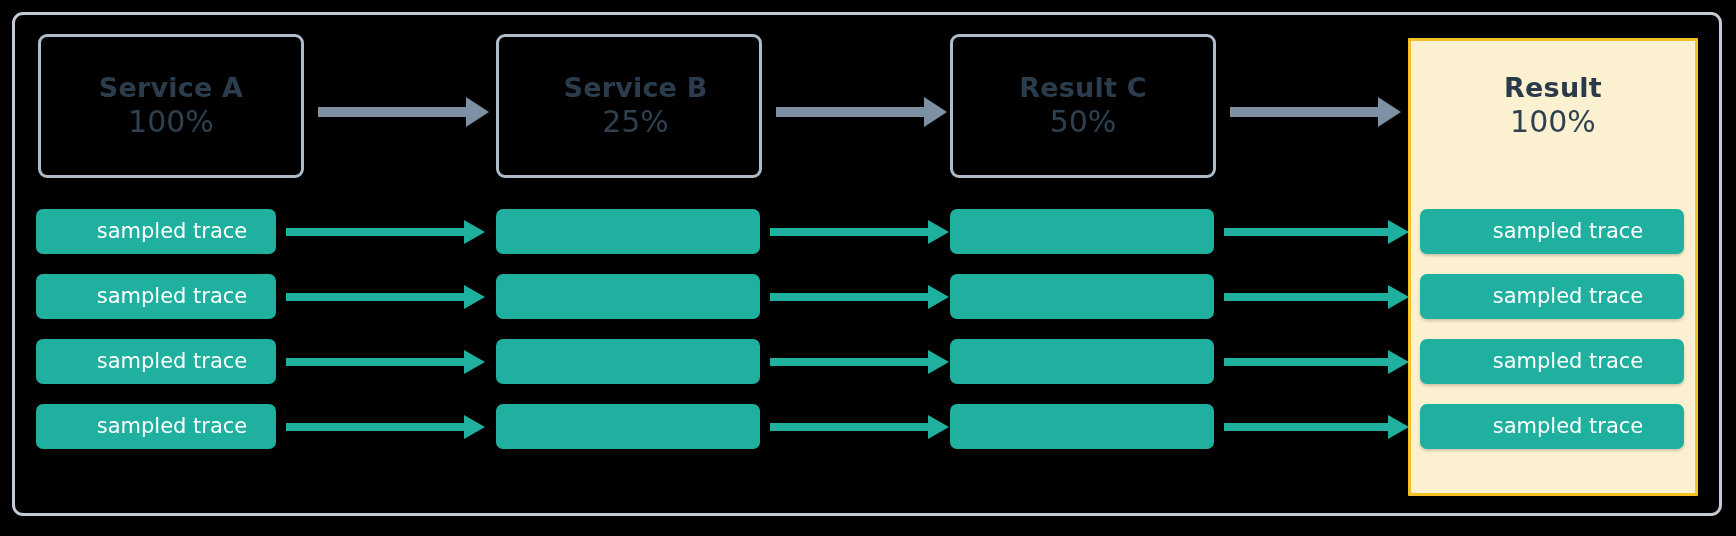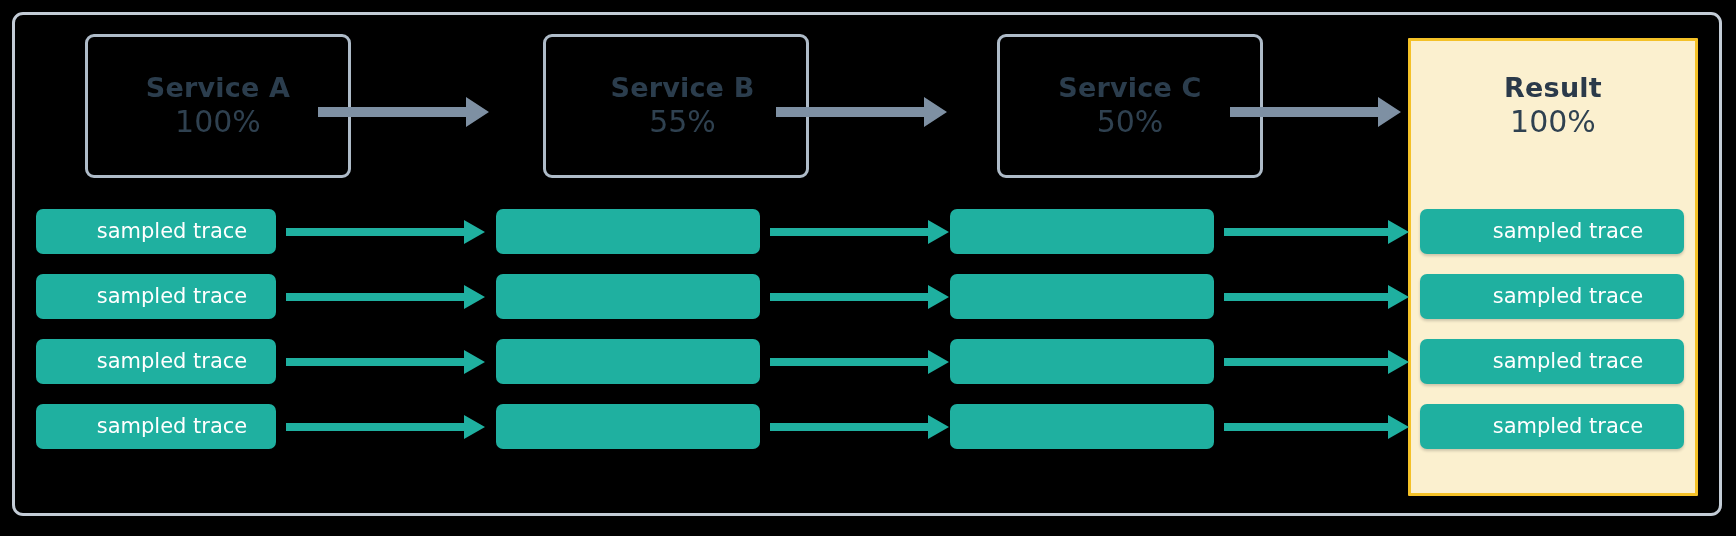--- a/index.html
+++ b/index.html
@@ -12,21 +12,20 @@
     position:absolute;left:12px;top:12px;width:1710px;height:504px;
     box-sizing:border-box;border:3px solid #c3ccd6;border-radius:11px;background:transparent;
   }
 
   
   .service-box{
     position:absolute;box-sizing:border-box;
     border:3px solid #aebbc8;border-radius:9px;background:transparent;
     display:flex;flex-direction:column;align-items:center;justify-content:center;
     gap:4px;
-    margin-left:47px;
   }
   .svc-title{
     font-size:27px;font-weight:bold;color:#2b3d4d;letter-spacing:.2px;line-height:1.05;
     font-family:"DejaVu Sans",sans-serif;
   }
   .svc-pct{
     font-size:30px;font-weight:400;color:#2f4150;line-height:1.05;
     font-family:"DejaVu Sans",sans-serif;
   }
 
@@ -65,25 +64,25 @@
 
   <div id="outer-frame"></div>
 
   <div class="service-box" style="left:38px;top:34px;width:266px;height:144px;">
     <div class="svc-title">Service A</div>
     <div class="svc-pct">100%</div>
   </div>
 
   <div class="service-box" style="left:496px;top:34px;width:266px;height:144px;padding-left:13px;">
     <div class="svc-title">Service B</div>
-    <div class="svc-pct">55%</div>
+    <div class="svc-pct">25%</div>
   </div>
 
   <div class="service-box" style="left:950px;top:34px;width:266px;height:144px;">
-    <div class="svc-title">Service C</div>
+    <div class="svc-title">Result C</div>
     <div class="svc-pct">50%</div>
   </div>
 
   <div id="result-panel">
     <div id="result-head">
       <div class="svc-title">Result</div>
       <div class="svc-pct">100%</div>
     </div>
   </div>
 

